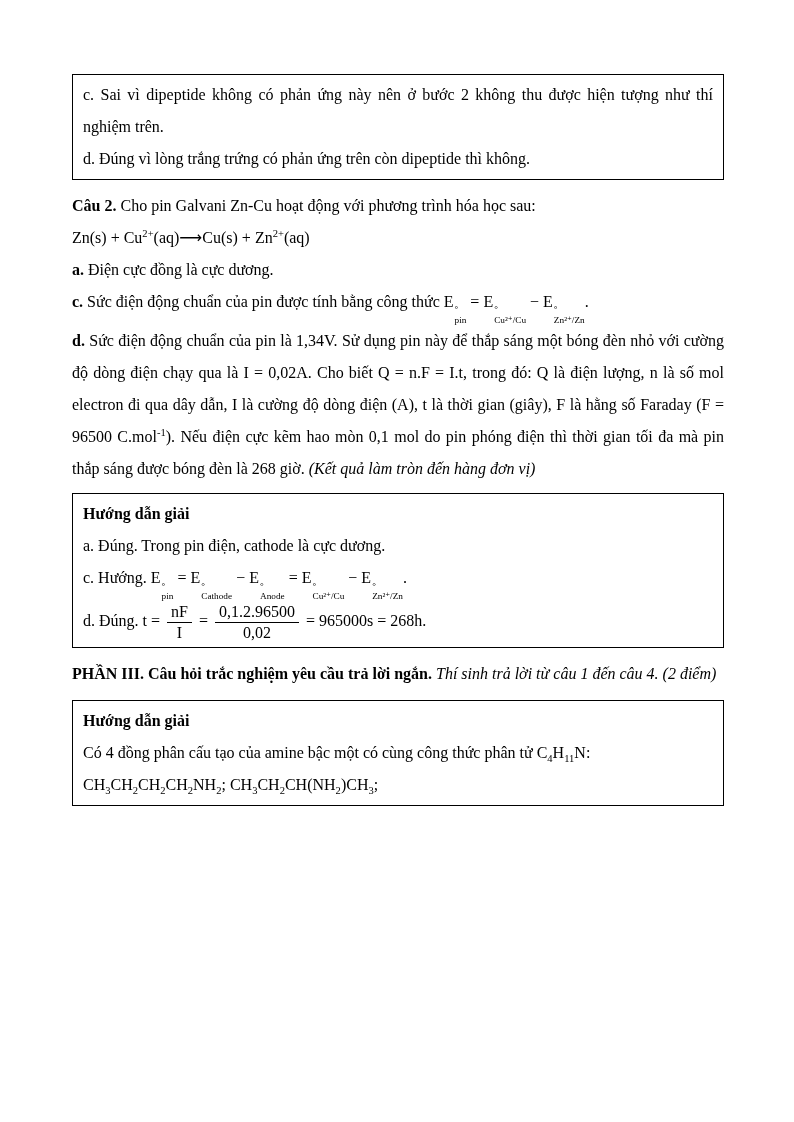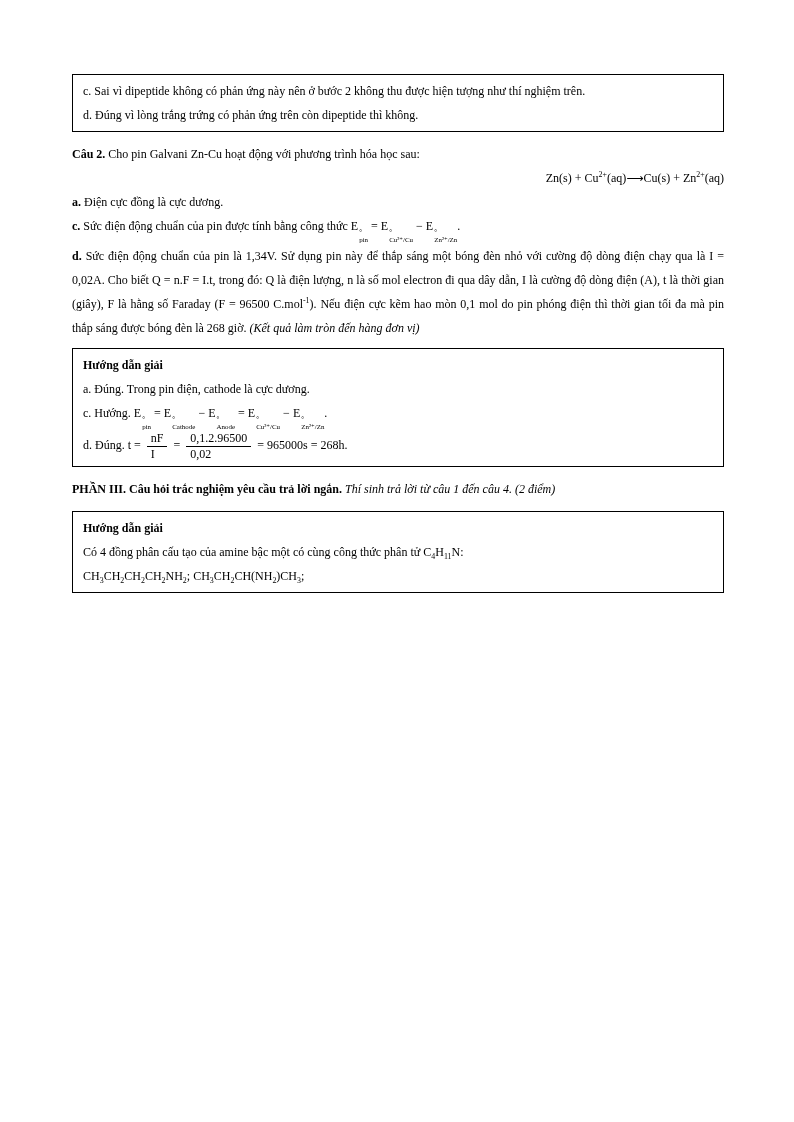--- a/index.html
+++ b/index.html
@@ -2,37 +2,37 @@
 <html><head>
 <meta charset="utf-8">
 <style>
   * { box-sizing: border-box; }
   html, body { margin: 0; padding: 0; background: #ffffff; }
   body {
     width: 794px; min-height: 1122px;
     font-family: "Liberation Serif", "DejaVu Serif", serif;
     color: #000;
   }
-  .page { padding: 70px 70px 30px 72px; font-size: 12px; line-height: 2.0; }
+  .page { padding: 70px 70px 30px 72px; font-size: 16px; line-height: 2.0; }
   .para { margin: 0; text-align: justify; }
-  .center { text-align: right; }
+  .center { text-align: left; }
   .box { border: 1px solid #000; padding: 4px 10px; margin: 4px 0; }
   .mt6 { margin-top: 10px; }
   .mt8 { margin-top: 8px; }
   .b { font-weight: 700; }
   .i { font-style: italic; }
   sup, sub { font-size: .66em; line-height: 0; }
   .ssbase { white-space: nowrap; }
   .ss {
     display: inline-flex; flex-direction: column;
     font-size: .58em; line-height: 1.15;
     vertical-align: -0.55em; text-align: left; margin-left: 1px;
   }
   .frac {
-    display: inline-flex; flex-direction: column; text-align: left;
+    display: inline-flex; flex-direction: column; text-align: center;
     vertical-align: middle; line-height: 1.25; margin: 0 3px;
   }
   .frac .num { border-bottom: 1px solid #000; padding: 0 4px; }
   .frac .den { padding: 0 4px; }
   .eq { font-family: "Liberation Serif", "DejaVu Sans", serif; }
 </style>
 </head>
 <body>
 
 <div class="page">

